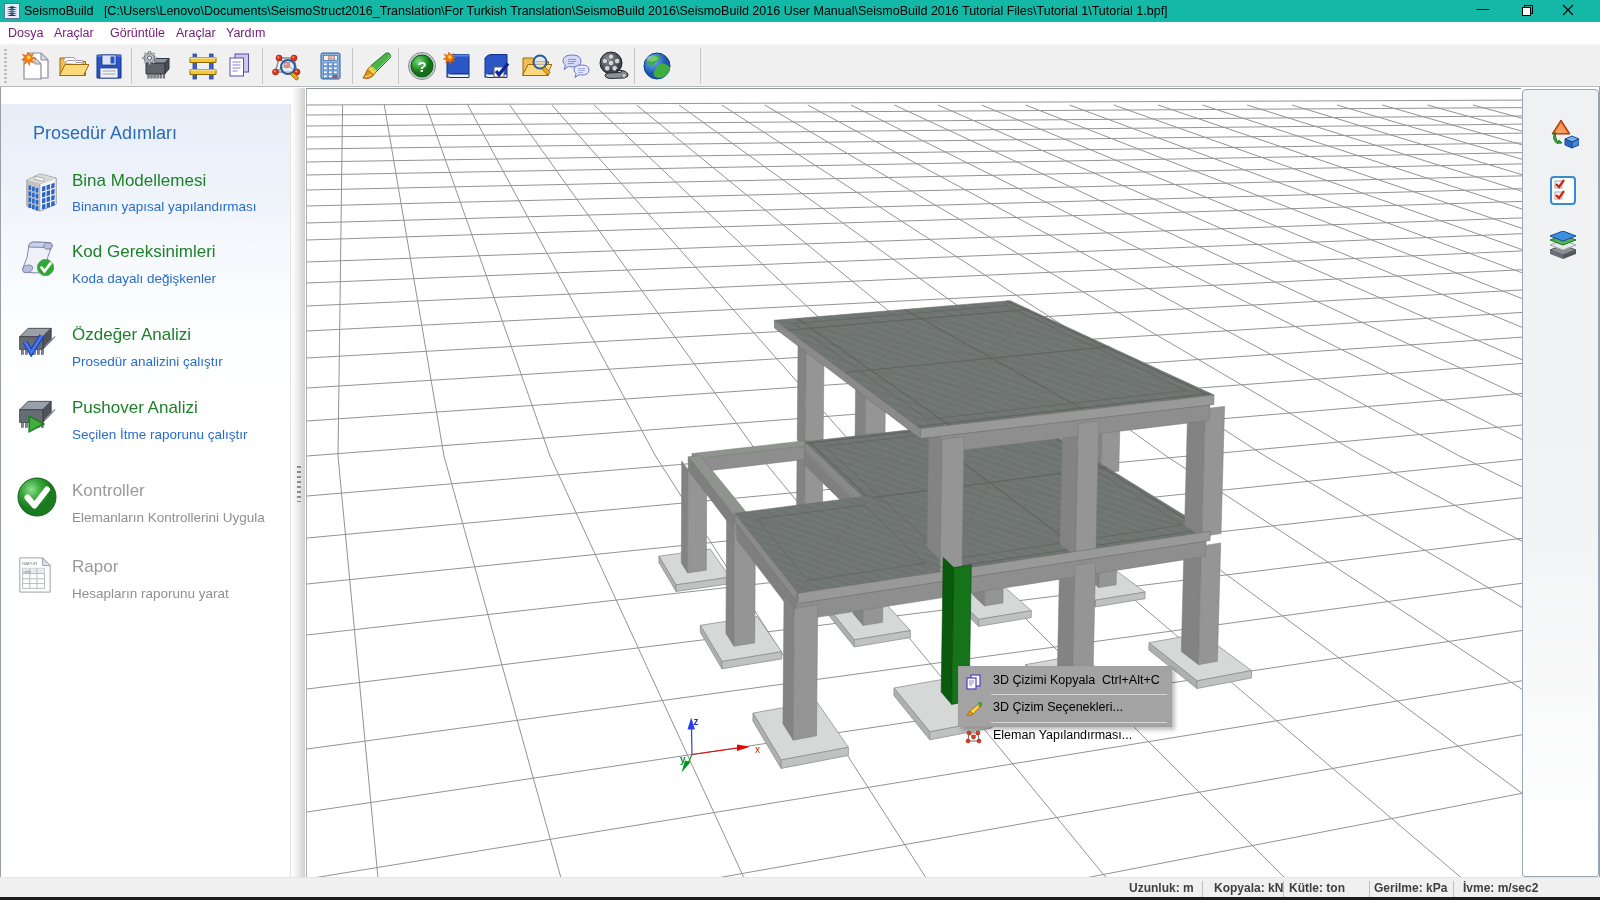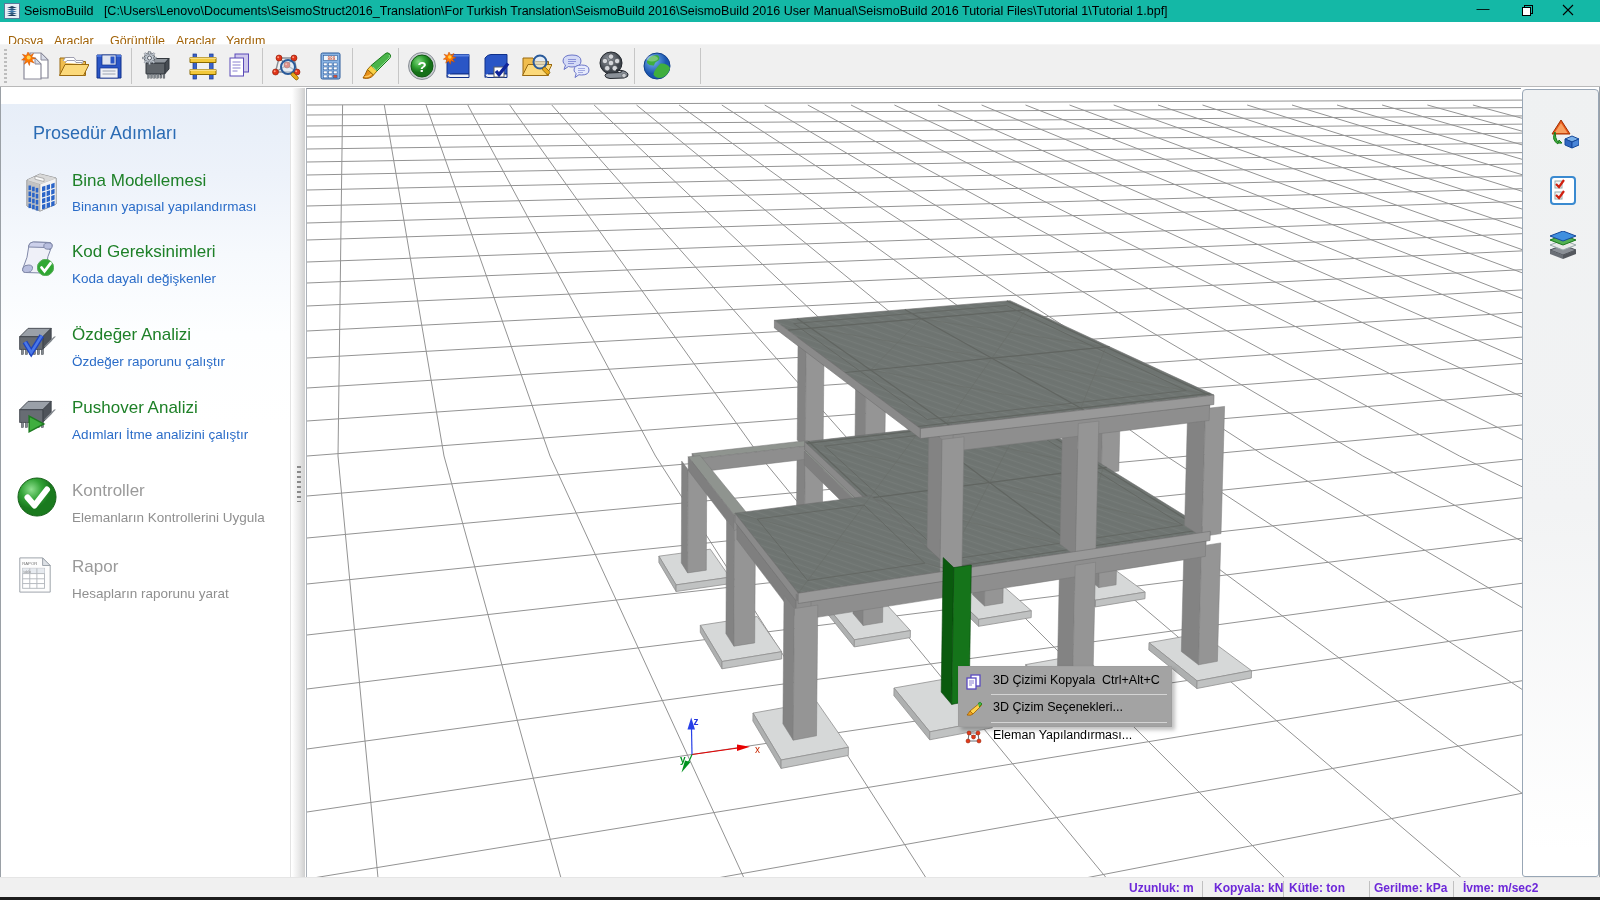--- a/index.html
+++ b/index.html
@@ -1,37 +1,37 @@
 <!DOCTYPE html>
 <html><head><meta charset="utf-8"><style>
 *{margin:0;padding:0;box-sizing:border-box}
 html,body{width:1600px;height:900px;overflow:hidden;font-family:"Liberation Sans",sans-serif;background:#fff}
 .win{position:absolute;inset:0;border-left:1px solid #9aa0a6;border-right:1px solid #9aa0a6}
 .titlebar{position:absolute;left:0;top:0;width:1600px;height:22px;background:#14b8a6}
 .titlebar .txt{position:absolute;left:24px;top:4px;font-size:12.5px;color:#000;white-space:nowrap}
 .appicon{position:absolute;left:4px;top:3px;width:16px;height:16px}
 .wbtn{position:absolute;top:0;width:14px;height:20px;color:#000;font-size:13px;text-align:center;line-height:20px}
 .menubar{position:absolute;left:0;top:22px;width:1600px;height:22px;background:#fff}
-.menubar span{position:absolute;top:12px;font-size:12.5px;color:#a16207}
+.menubar span{position:absolute;top:4px;font-size:12.5px;color:#701a75}
 .toolbar{position:absolute;left:0;top:44px;width:1600px;height:43px;background:#f0f0f0;border-top:1px solid #f5f5f5;border-bottom:1px solid #b9b9b9}
 .tb-ic{position:absolute;top:5px;width:32px;height:32px}
 .tb-sep{position:absolute;top:3px;width:1px;height:36px;background:#c6c6c6}
 .grip{position:absolute;left:4px;top:4px;width:3px;height:34px;background:repeating-linear-gradient(180deg,#bdbdbd 0 2px,#f0f0f0 2px 4px)}
 .leftpanel{position:absolute;left:1px;top:104px;width:290px;height:789px;background:linear-gradient(180deg,#e7eef8 0,#edf2fa 70px,#f6f9fd 150px,#fdfeff 230px,#ffffff 320px);border-right:1px solid #e3e3e3}
 .lp-title{position:absolute;left:32px;top:19px;font-size:18px;color:#2a6bb4}
 .lp-item-t{position:absolute;font-size:17px}
 .lp-item-s{position:absolute;font-size:13.5px}
 .green{color:#1e8028}.blue{color:#2a6cc8}.gray{color:#9a9a9a}.gray2{color:#8f8f8f}
 .splitter{position:absolute;left:292px;top:88px;width:13px;height:789px;background:linear-gradient(90deg,#ffffff,#e8e8e8 55%,#cfcfcf)}
 .spl-grip{position:absolute;left:297px;top:466px;width:4px;height:36px;background:repeating-linear-gradient(180deg,#8a8a8a 0 2px,transparent 2px 5px)}
 .view3d{position:absolute;left:306px;top:88px;width:1215px;height:789px;background:#fff;border-top:1px solid #8f959e;border-left:1px solid #aab0b8}
 .rightpanel{position:absolute;left:1522px;top:89px;width:77px;height:788px;background:linear-gradient(180deg,#eff1f2 0,#f2f3f4 420px,#ffffff 760px);border:1px solid #98a6b5;border-radius:4px 4px 3px 3px}
 .rp-ic{position:absolute;width:30px;height:30px;left:25px}
 .statusbar{position:absolute;left:0;top:877px;width:1600px;height:20px;background:#f0f0f0;border-top:1px solid #e5e5e5}
-.statusbar span{position:absolute;top:3px;font-size:12px;font-weight:700;color:#6d28d9}
+.statusbar span{position:absolute;top:3px;font-size:12px;font-weight:700;color:#404040}
 .st-sep{position:absolute;top:1px;width:1px;height:18px;background:#c0c0c0}
 .bottombar{position:absolute;left:0;top:897px;width:1600px;height:3px;background:#1c1c1c}
 .ctxmenu{position:absolute;left:958px;top:666px;width:214px;height:61px;background:#a3a3a3;border:1px solid #9e9e9e;box-shadow:3px 3px 4px rgba(0,0,0,0.25)}
 .ctxmenu .it{position:absolute;left:34px;font-size:12.5px;color:#000;white-space:nowrap}
 .ctx-sep{position:absolute;left:32px;width:176px;height:1px;background:#d4d4d4}
 .ctx-ic{position:absolute;left:6px;width:17px;height:17px}
 </style></head><body>
 
 <div class="win"></div>
 <div class="titlebar">
@@ -292,38 +292,38 @@
         <rect x="16.9" y="27" width="2.2" height="5" fill="#84898f" stroke="#3a3f46" stroke-width="0.4"></rect>
         <rect x="20.7" y="27" width="2.2" height="5" fill="#84898f" stroke="#3a3f46" stroke-width="0.4"></rect>
         <rect x="24.5" y="27" width="2.2" height="5" fill="#84898f" stroke="#3a3f46" stroke-width="0.4"></rect>
         <path d="M27.0 24.5 l4.5 -4.5 1.8 0 -4.5 4.5 z" fill="#84898f"></path>
         <path d="M29.6 21.9 l4.5 -4.5 1.8 0 -4.5 4.5 z" fill="#84898f"></path>
         <path d="M32.2 19.3 l4.5 -4.5 1.8 0 -4.5 4.5 z" fill="#84898f"></path>
         <path d="M9 20 l6 10 10-16" fill="none" stroke="#1e44c0" stroke-width="5"></path>
         <path d="M9 20 l6 10 10-16" fill="none" stroke="#4a78e8" stroke-width="2.4"></path>
       </svg></span>
     <span class="lp-item-t green" style="left:71px;top:221px">Özdeğer Analizi</span>
-    <span class="lp-item-s blue" style="left:71px;top:250px">Özdeğer raporunu çalıştır</span>
+    <span class="lp-item-s blue" style="left:71px;top:250px">Prosedür analizini çalıştır</span>
     <span style="position:absolute;left:13px;top:290px"><svg width="45" height="42" viewBox="0 0 40 40">
         <path d="M4 15 l8-8 h22 l-8 8 z" fill="#9aa0a8" stroke="#3a3f46" stroke-width="0.8"></path>
         <path d="M26 15 l8-8 v12 l-8 8 z" fill="#4e535a" stroke="#3a3f46" stroke-width="0.8"></path>
         <rect x="4" y="15" width="22" height="12" fill="#676c73" stroke="#3a3f46" stroke-width="0.8"></rect>
         <rect x="5.5" y="27" width="2.2" height="5" fill="#84898f" stroke="#3a3f46" stroke-width="0.4"></rect>
         <rect x="9.3" y="27" width="2.2" height="5" fill="#84898f" stroke="#3a3f46" stroke-width="0.4"></rect>
         <rect x="13.1" y="27" width="2.2" height="5" fill="#84898f" stroke="#3a3f46" stroke-width="0.4"></rect>
         <rect x="16.9" y="27" width="2.2" height="5" fill="#84898f" stroke="#3a3f46" stroke-width="0.4"></rect>
         <rect x="20.7" y="27" width="2.2" height="5" fill="#84898f" stroke="#3a3f46" stroke-width="0.4"></rect>
         <rect x="24.5" y="27" width="2.2" height="5" fill="#84898f" stroke="#3a3f46" stroke-width="0.4"></rect>
         <path d="M27.0 24.5 l4.5 -4.5 1.8 0 -4.5 4.5 z" fill="#84898f"></path>
         <path d="M29.6 21.9 l4.5 -4.5 1.8 0 -4.5 4.5 z" fill="#84898f"></path>
         <path d="M32.2 19.3 l4.5 -4.5 1.8 0 -4.5 4.5 z" fill="#84898f"></path>
         <path d="M13 21 l14 7.5 -14 7.5 z" fill="#3fae3f" stroke="#1d7a20" stroke-width="1.4"></path>
       </svg></span>
     <span class="lp-item-t green" style="left:71px;top:294px">Pushover Analizi</span>
-    <span class="lp-item-s blue" style="left:71px;top:323px">Adımları İtme analizini çalıştır</span>
+    <span class="lp-item-s blue" style="left:71px;top:323px">Seçilen İtme raporunu çalıştır</span>
     <span style="position:absolute;left:16px;top:373px"><svg width="40" height="40" viewBox="0 0 40 40">
         <defs>
           <radialGradient id="gg" cx="0.35" cy="0.3">
             <stop offset="0" stop-color="#8fdf8f"></stop>
             <stop offset="0.55" stop-color="#33a437"></stop>
             <stop offset="1" stop-color="#1a7a1e"></stop>
           </radialGradient>
         </defs>
         <circle cx="20" cy="20" r="19" fill="url(#gg)" stroke="#156018"></circle>
         <path d="M10.5 20.5 l7 8 L30 12.5" fill="none" stroke="#fff" stroke-width="6" stroke-linecap="round" stroke-linejoin="round"></path>

